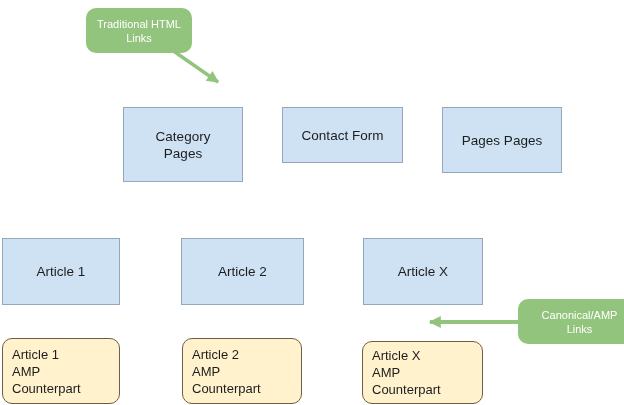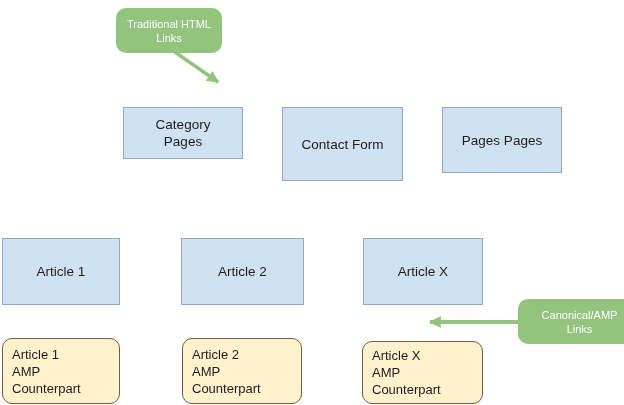--- a/index.html
+++ b/index.html
@@ -64,25 +64,25 @@
     <defs>
       <marker id="ah" viewBox="0 0 10 10" markerUnits="userSpaceOnUse" markerWidth="16" markerHeight="12" refX="9" refY="5" orient="auto">
         <path d="M0,0 L10,5 L0,10 z" fill="#93c47d"></path>
       </marker>
     </defs>
     <line x1="172" y1="50" x2="218" y2="82" stroke="#93c47d" stroke-width="3.5" marker-end="url(#ah)"></line>
     <line x1="518" y1="322" x2="430" y2="322" stroke="#93c47d" stroke-width="4" marker-end="url(#ah)"></line>
   </svg>
 
 
-  <div class="box page-box" style="left:123px;top:107px;width:120px;height:52px">
+  <div class="box page-box" style="left:123px;top:107px;width:120px;height:75px">
     <span class="lbl">Category
 Pages</span>
   </div>
-  <div class="box page-box" style="left:282px;top:107px;width:121px;height:74px">
+  <div class="box page-box" style="left:282px;top:107px;width:121px;height:56px">
     <span class="lbl">Contact Form</span>
   </div>
   <div class="box page-box" style="left:442px;top:107px;width:120px;height:66px">
     <span class="lbl">Pages Pages</span>
   </div>
 
   <div class="box page-box" style="left:2px;top:238px;width:118px;height:67px">
     <span class="lbl">Article 1</span>
   </div>
   <div class="box page-box" style="left:181px;top:238px;width:123px;height:67px">
@@ -101,21 +101,21 @@
     <span class="lbl">Article 2
 AMP
 Counterpart</span>
   </div>
   <div class="box amp-box" style="left:362px;top:341px;width:121px;height:63px">
     <span class="lbl">Article X
 AMP
 Counterpart</span>
   </div>
 
-  <div class="callout" style="left:116px;top:8px;width:106px;height:45px">
+  <div class="callout" style="left:86px;top:8px;width:106px;height:45px">
     <span class="lbl">Traditional HTML
 Links</span>
   </div>
   <div class="callout" style="left:518px;top:299px;width:123px;height:45px">
     <span class="lbl">Canonical/AMP
 Links</span>
   </div>
 
 </div>
 

